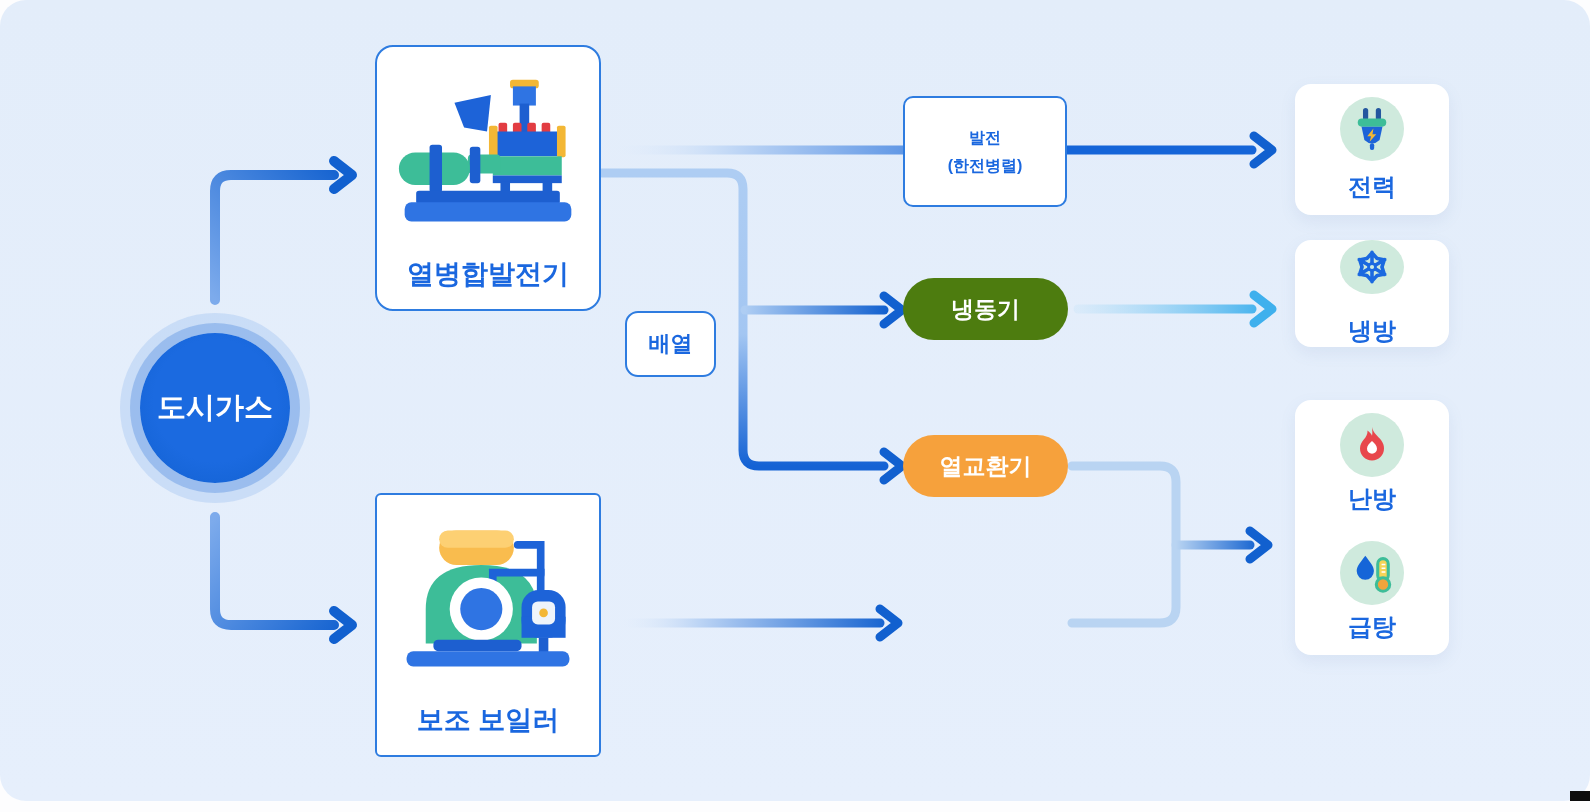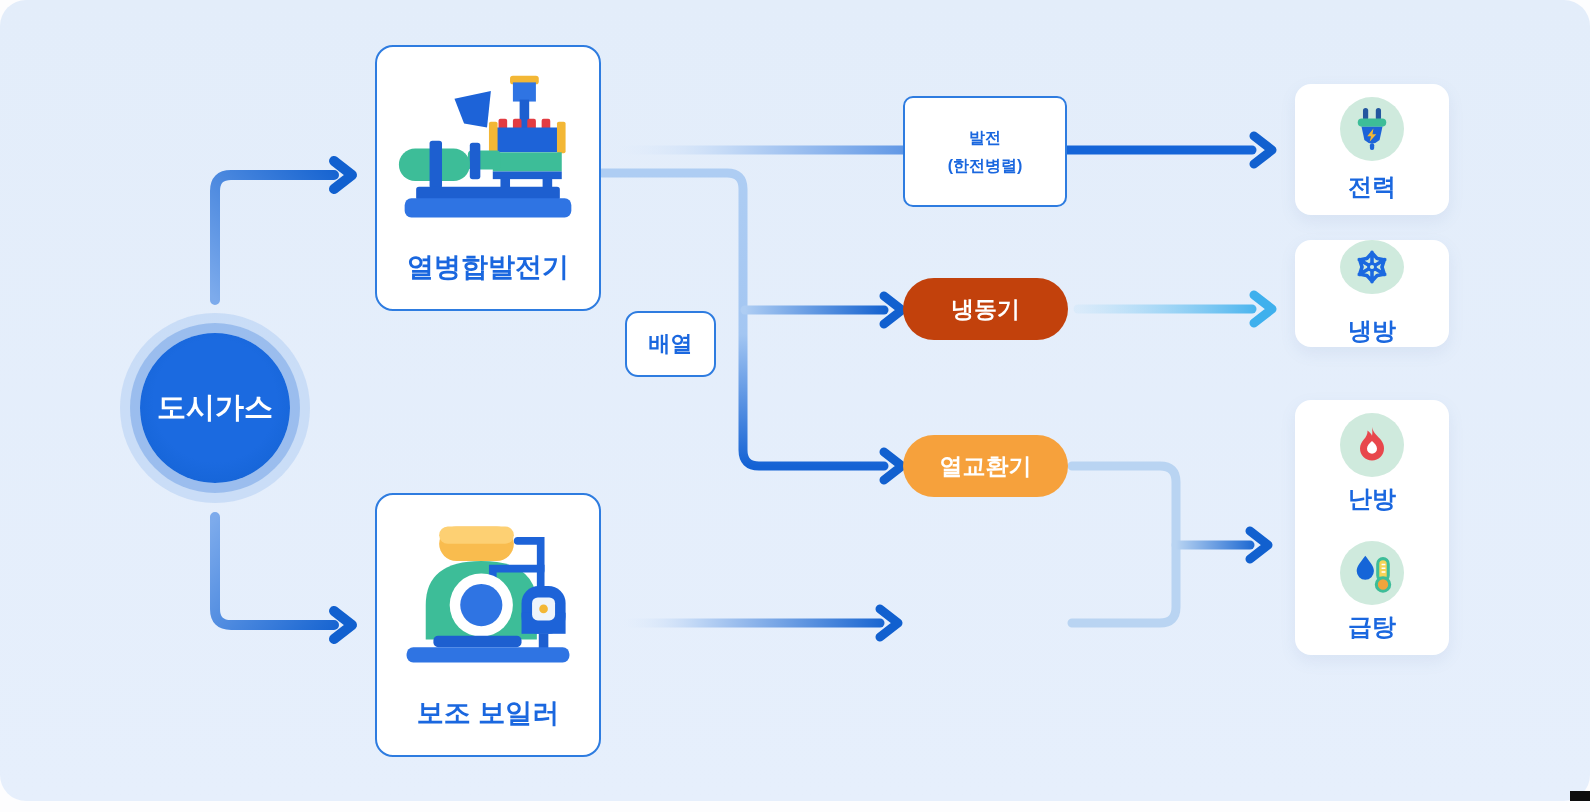--- a/index.html
+++ b/index.html
@@ -12,32 +12,32 @@
   .source-circle { position:absolute; left:140px; top:333px; width:150px; height:150px;
     border-radius:50%; background:radial-gradient(circle at 50% 45%, #1b6ae0 55%, #1160cf 100%);
     display:flex; align-items:center; justify-content:center; color:#fff; font-size:29px; font-weight:bold;
     box-shadow:0 0 0 10px rgba(124,168,232,.60), 0 0 0 20px rgba(168,200,241,.45); z-index:2; }
 
   
   .equip-box { position:absolute; left:375px; width:222px; background:#fff; border:2px solid #2e7ce0;
     border-radius:18px; display:flex; flex-direction:column; align-items:center; justify-content:flex-end;
     z-index:2; }
   .equip-art { flex:1; display:flex; align-items:center; justify-content:center; width:100%; }
-  .equip-label { color:#1a67df; font-weight:bold; font-size:27px; padding-bottom:24px; }
+  .equip-label { color:#1a67df; font-weight:bold; font-size:27px; padding-bottom:17px; }
 
   .small-box { position:absolute; background:#fff; border:2px solid #2e7ce0; display:flex;
     flex-direction:column; align-items:center; justify-content:center; color:#1a67df; font-weight:bold;
     z-index:2; text-align:center; }
   .exhaust-box { left:625px; top:311px; width:87px; height:62px; border-radius:13px; font-size:22px; }
   .generation-box { left:903px; top:96px; width:160px; height:107px; border-radius:10px; font-size:16px; line-height:1.7; }
 
   
   .pill { position:absolute; left:903px; width:165px; height:62px; border-radius:31px; display:flex;
     align-items:center; justify-content:center; color:#fff; font-weight:bold; font-size:23px; z-index:2; }
-  .pill-chiller { top:278px; background:#c2410c; }
+  .pill-chiller { top:278px; background:#4d7c0f; }
   .pill-hex     { top:435px; background:#f6a13c; }
   .pill-tank    { top:592px; background:#38bb92; }
 
   
   .card { position:absolute; left:1295px; width:154px; background:#fff; border-radius:16px;
     box-shadow:0 6px 16px rgba(100,130,180,.10); display:flex; flex-direction:column; align-items:center;
     justify-content:center; gap:10px; z-index:2; }
   .card-power   { top:84px;  height:131px; }
   .card-cooling { top:240px; height:107px;gap:21px; }
   .card-heatdhw { top:400px; height:255px; gap:26px; }
@@ -147,21 +147,21 @@
         <rect x="76" y="72" width="11" height="38" rx="3" fill="#1d5fd0"></rect>
         <rect x="2" y="78" width="74" height="34" rx="17" fill="#3dbd98"></rect>
         <rect x="34" y="70" width="13" height="50" rx="3" fill="#1d5fd0"></rect>
         <rect x="20" y="118" width="150" height="14" rx="3" fill="#1d5fd0"></rect>
         <rect x="8" y="130" width="174" height="20" rx="7" fill="#2f74e3"></rect>
       </svg>
     </div>
     <div class="equip-label">열병합발전기</div>
   </div>
 
-  <div class="equip-box" style="top:493px; height:260px;">
+  <div class="equip-box" style="top:493px; height:260px;border-radius:6px;">
     <div class="equip-art">
       <svg width="182" height="150" viewBox="0 0 190 155">
         <rect x="44" y="6" width="78" height="36" rx="18" fill="#f9bc4e"></rect>
         <rect x="44" y="6" width="78" height="18" rx="9" fill="#fdd073"></rect>
         <path d="M126 21 L150 21 L150 52" stroke="#1d63d8" stroke-width="8" fill="none" stroke-linecap="round"></path>
         <path d="M30 124 L30 88 Q30 42 88 42 Q146 42 146 88 L146 124 Z" fill="#3dbd98"></path>
         <path d="M100 66 L100 50 L150 50 L150 72" stroke="#1d63d8" stroke-width="8" fill="none" stroke-linecap="round"></path>
         <circle cx="88" cy="88" r="33" fill="#ffffff"></circle>
         <circle cx="88" cy="88" r="22" fill="#2f74e3"></circle>
         <rect x="38" y="120" width="92" height="12" rx="5" fill="#1d5fd0"></rect>

